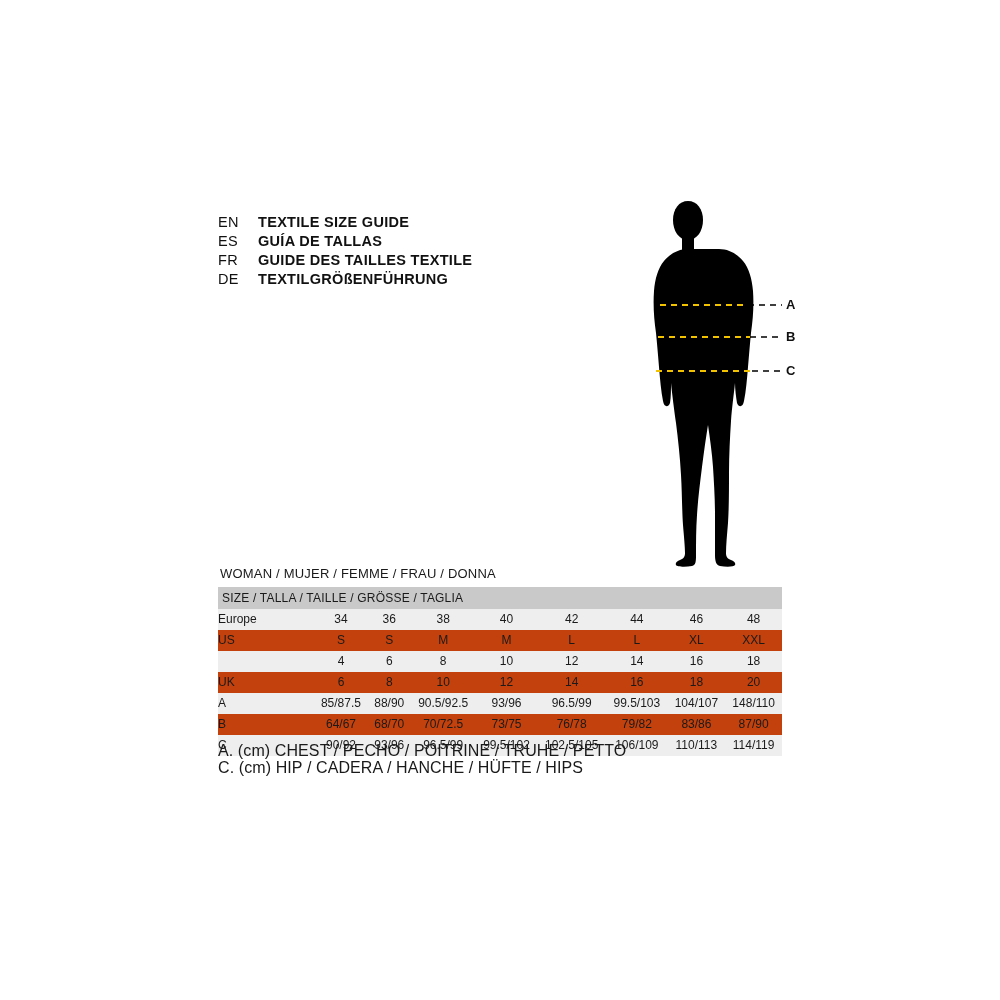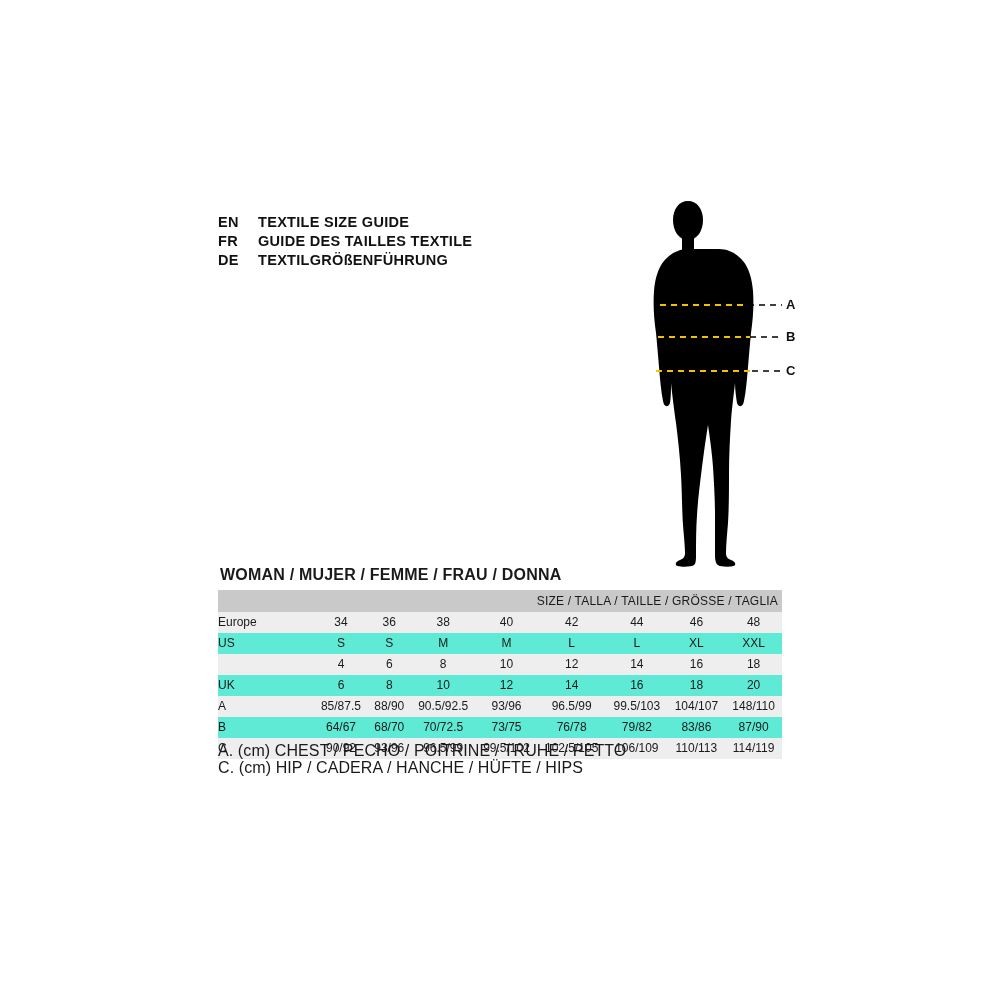--- a/index.html
+++ b/index.html
@@ -28,21 +28,21 @@
     align-items: baseline;
     height: 19px;
     font-size: 14.5px;
     letter-spacing: 0.3px;
     font-weight: bold;
     color: #111;
   }
   .title-row .lang {
     width: 40px;
     flex: 0 0 40px;
-    font-weight: bold;
+    font-weight: normal;
   }
   .title-row .txt {
     white-space: nowrap;
   }
 
   
   .figure-wrap {
     position: absolute;
     left: 600px;
     top: 195px;
@@ -59,22 +59,22 @@
   }
 
   
   .table-section {
     position: absolute;
     left: 218px;
     top: 566px;
     width: 564px;
   }
   .woman-head {
-    font-size: 16px;
-    font-weight: bold;
+    font-size: 13px;
+    font-weight: normal;
     letter-spacing: 0.2px;
     padding: 0 0 6px 2px;
     color: #1a1a1a;
   }
   table.size-table {
     border-collapse: collapse;
     width: 564px;
     font-size: 12px;
   }
   table.size-table td, table.size-table th {
@@ -85,27 +85,27 @@
     text-align: center;
     color: #1a1a1a;
   }
   table.size-table td.rowlabel, table.size-table th.rowlabel {
     text-align: left;
     padding-left: 0;
     width: 92px;
   }
   tr.band-header td {
     background: #c9c9c9;
-    text-align: right;
+    text-align: left;
     font-size: 12px;
     letter-spacing: 0.2px;
     height: 18px;
   }
   tr.shade-light td { background: #eeeeee; }
-  tr.shade-white td { background: #5eead4; margin-top: 24px; }
+  tr.shade-white td { background: #c2410c; margin-top: 24px; }
 
   
   .footnotes {
     position: absolute;
     left: 218px;
     top: 742px;
     font-size: 16px;
     letter-spacing: 0.1px;
     color: #1a1a1a;
   }
@@ -115,20 +115,24 @@
     white-space: nowrap;
   }
 </style>
 </head>
 <body>
 
 <div class="title-block">
   <div class="title-row">
     <span class="lang">EN</span>
     <span class="txt">TEXTILE SIZE GUIDE</span>
+  </div>
+  <div class="title-row">
+    <span class="lang">ES</span>
+    <span class="txt">GUÍA DE TALLAS</span>
   </div>
   <div class="title-row">
     <span class="lang">FR</span>
     <span class="txt">GUIDE DES TAILLES TEXTILE</span>
   </div>
   <div class="title-row">
     <span class="lang">DE</span>
     <span class="txt">TEXTILGRÖßENFÜHRUNG</span>
   </div>
 </div>

